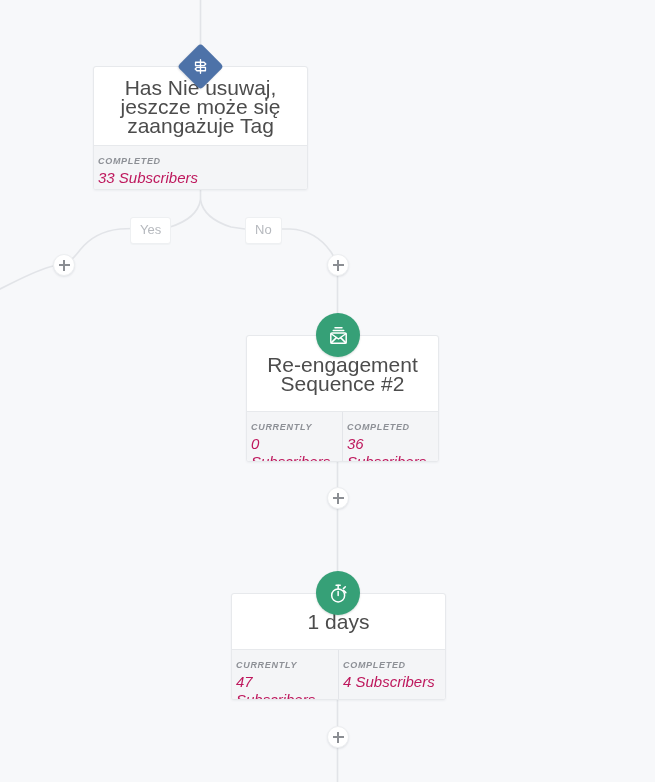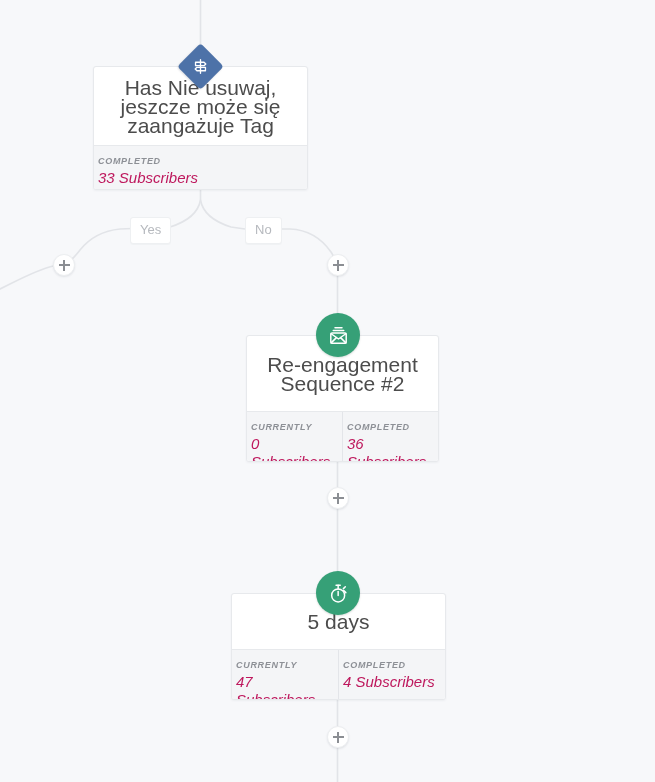--- a/index.html
+++ b/index.html
@@ -241,21 +241,21 @@
         <path d="M11.6 14.2 L11.6 9.8"></path>
         <path d="M9.2 2.6 H14"></path>
         <path d="M11.6 2.6 V6.6"></path>
         <path d="M17.6 6.4 L19.8 4.2"></path>
         <path d="M18 8.6 L20.4 11"></path>
       </svg>
     </div>
   </div>
 
   <div class="card" style="left:231px; top:593px; width:215px; height:107px;">
-    <div class="card-title" style="height:55px;">5 days</div>
+    <div class="card-title" style="height:55px;">1 days</div>
     <div class="card-stats">
       <div class="stat">
         <div class="stat-label">CURRENTLY</div>
         <div class="stat-value">47 Subscribers</div>
       </div>
       <div class="stat">
         <div class="stat-label">COMPLETED</div>
         <div class="stat-value">4 Subscribers</div>
       </div>
     </div>

